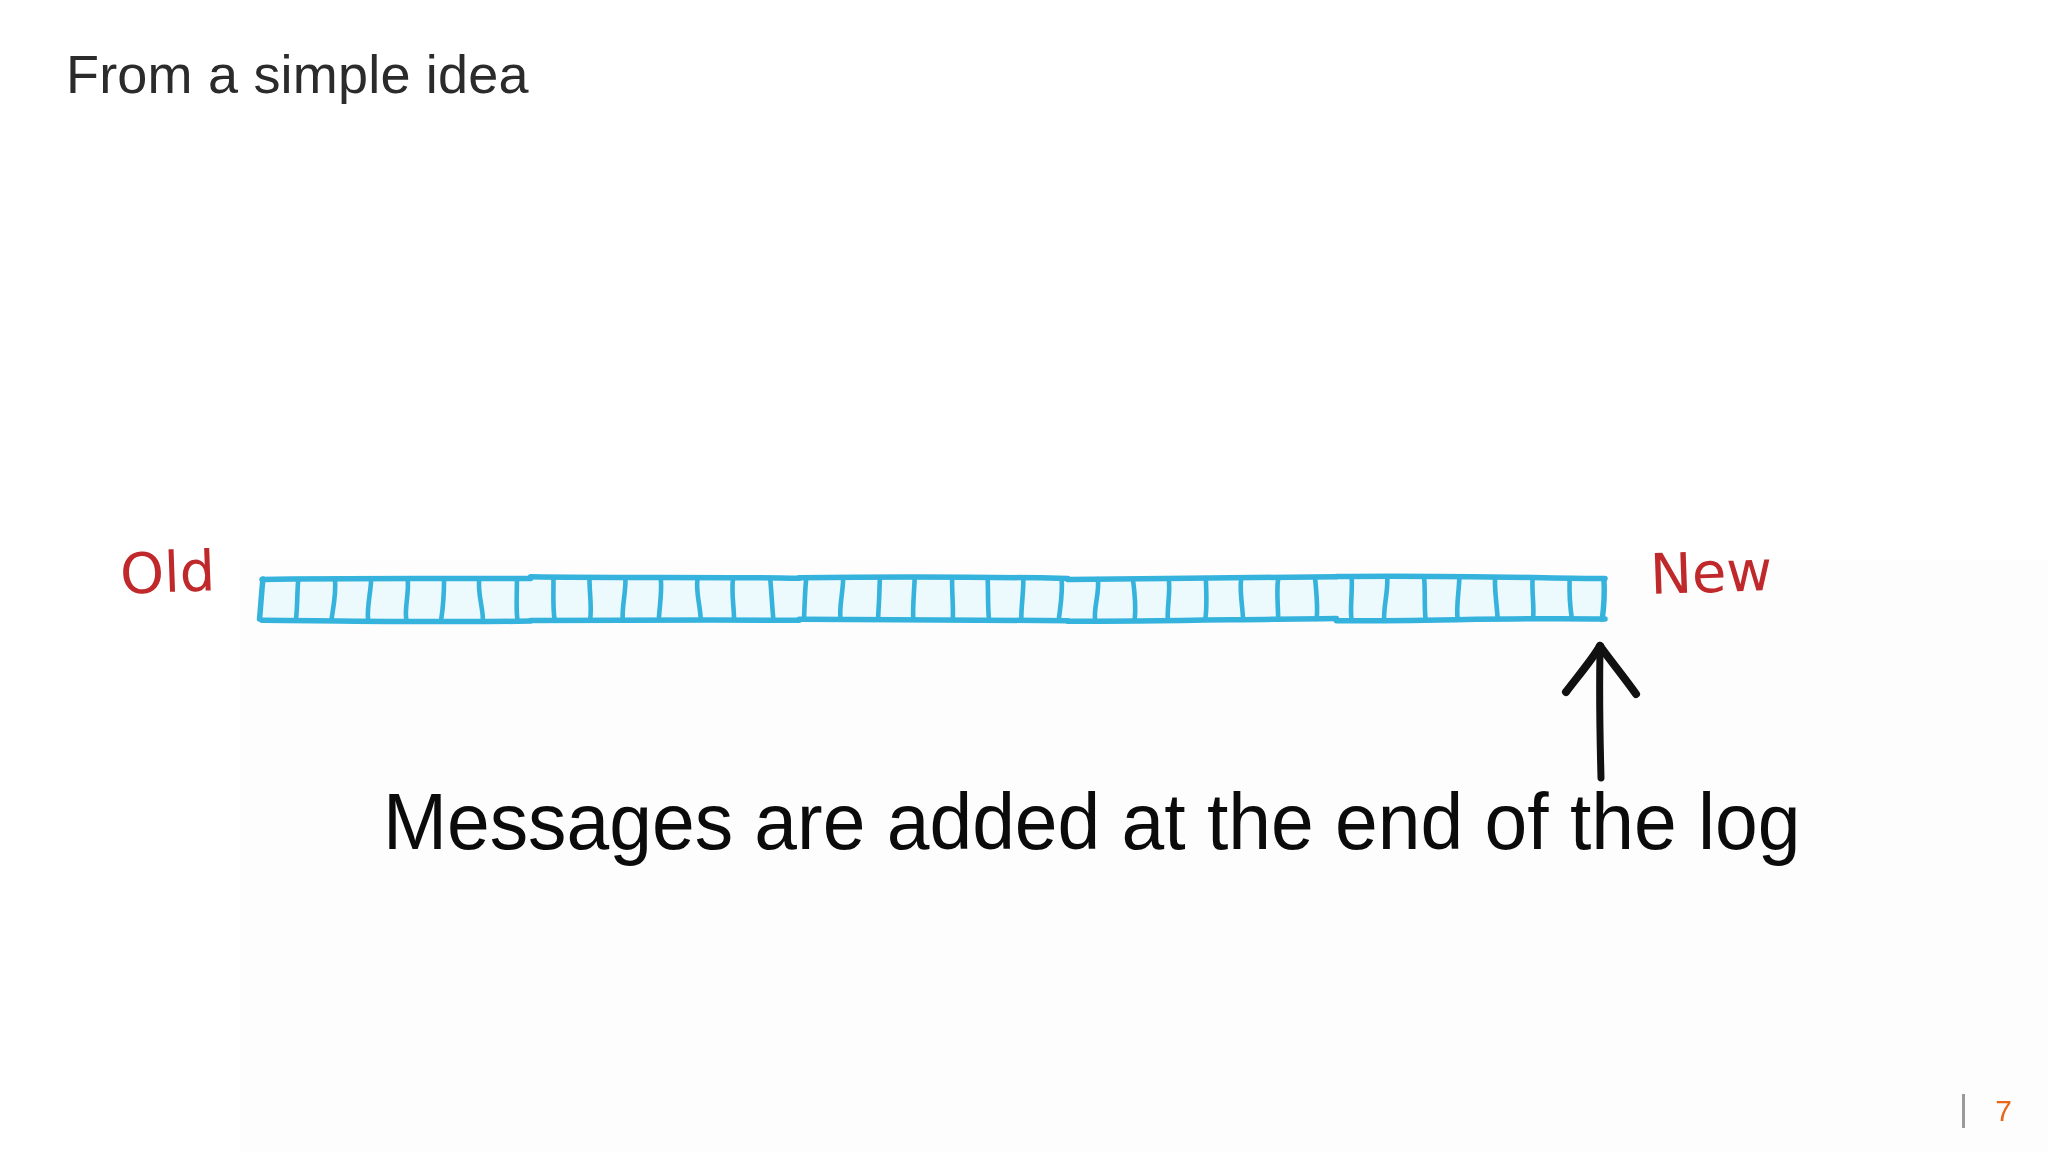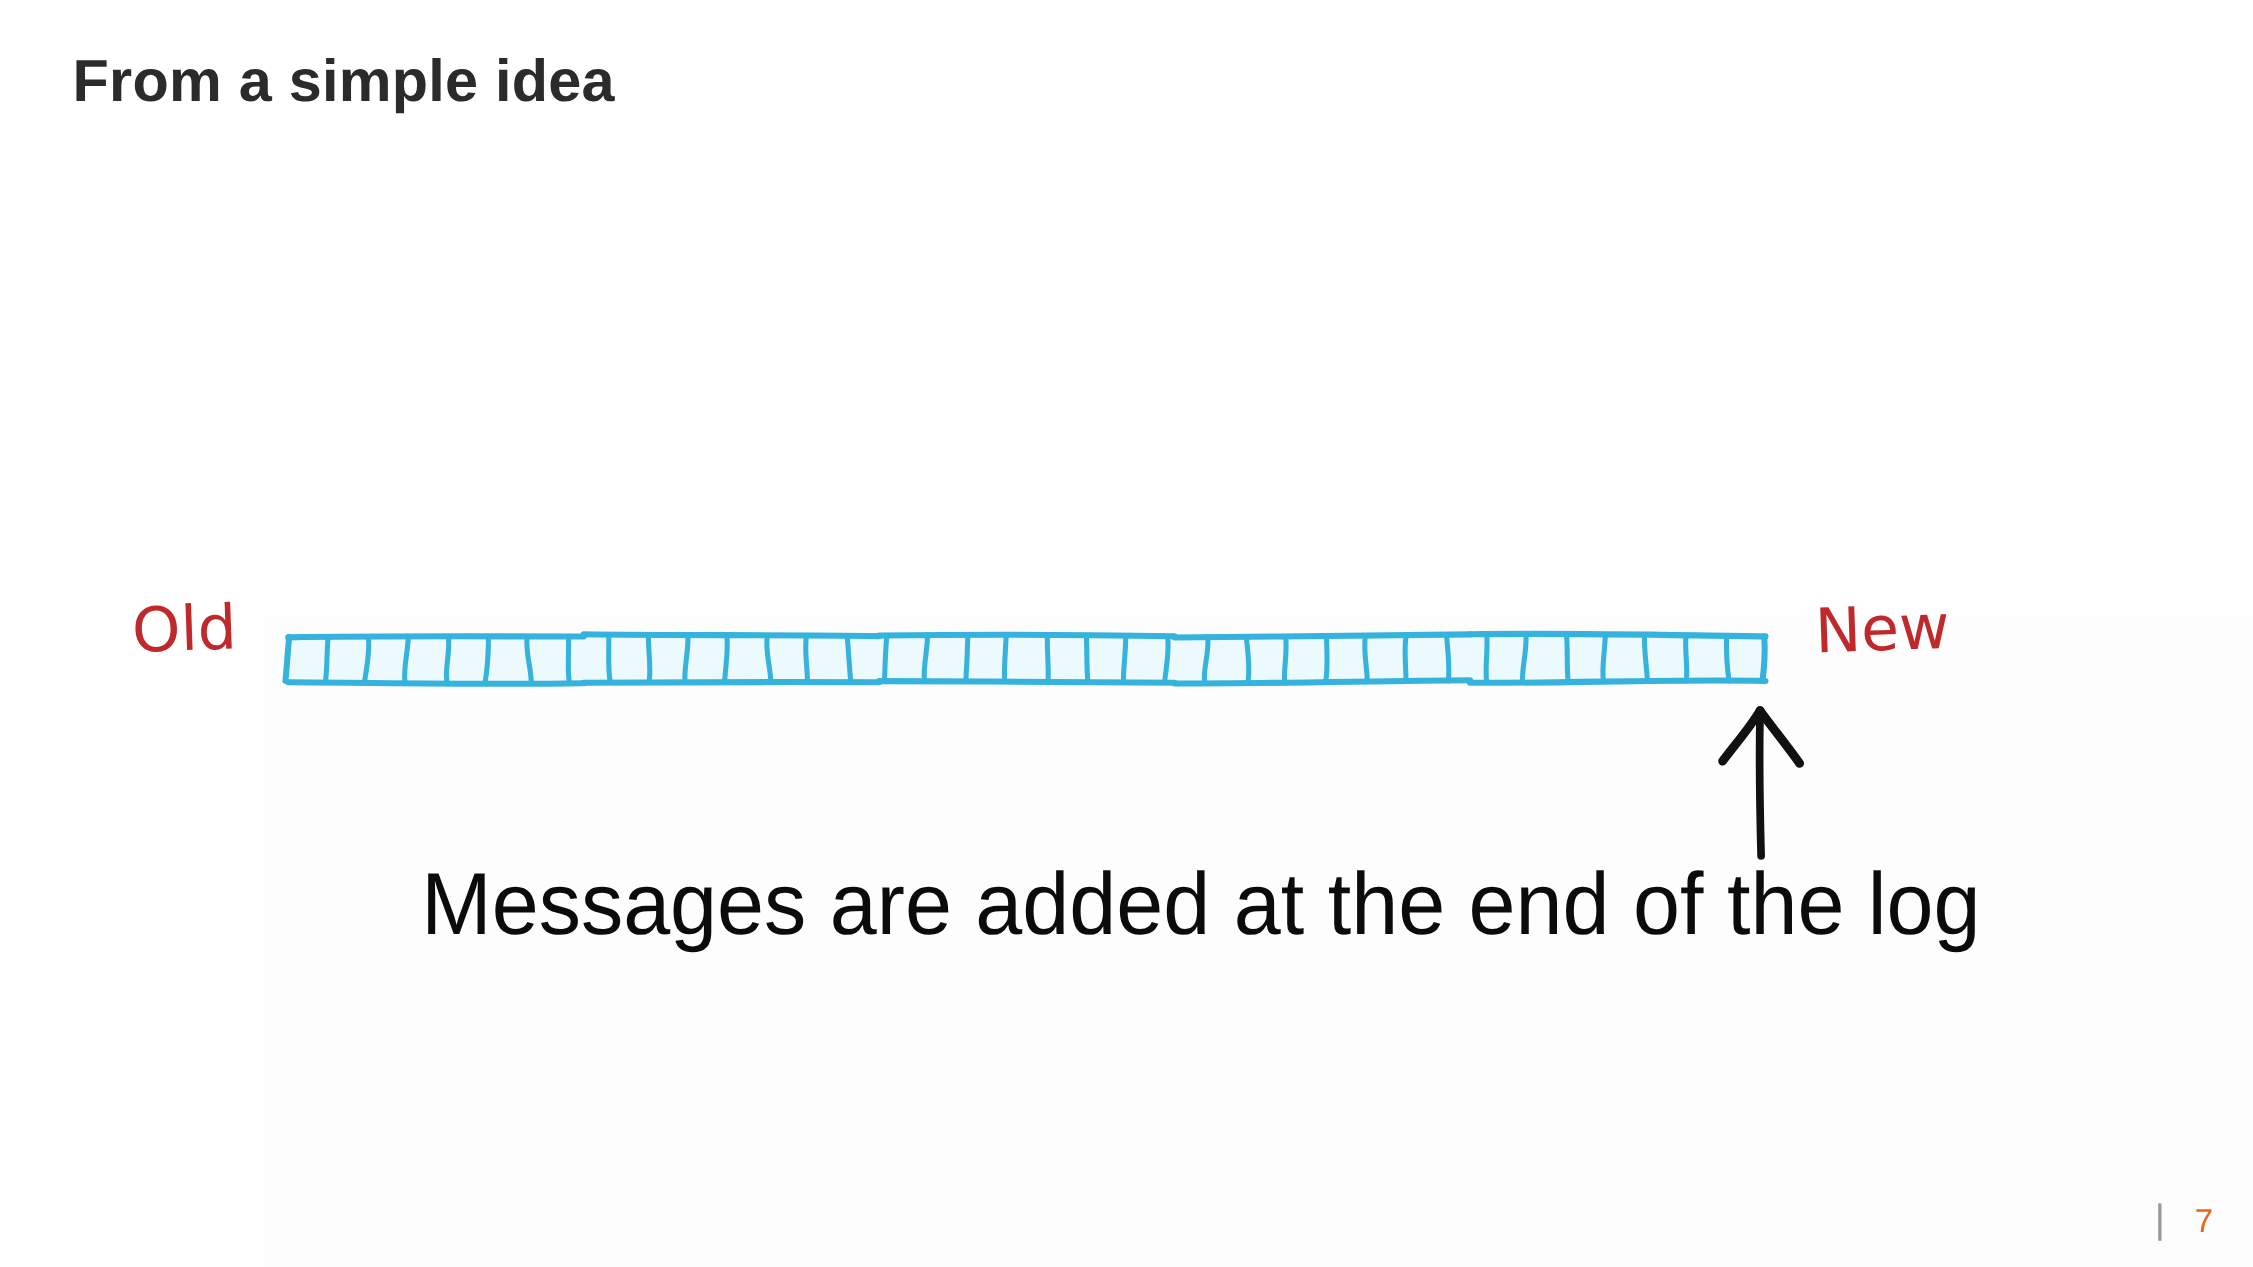--- a/index.html
+++ b/index.html
@@ -31,21 +31,21 @@
 
   #slide-title {
     position: absolute;
     left: 66px;
     top: 44px;
     font-size: 54px;
     line-height: 1.12;
     color: #2b2b2b;
     letter-spacing: 0.2px;
     white-space: nowrap;
-    font-weight: 700;
+    font-weight: 400;
   }
 
   
   #log-diagram {
     position: absolute;
     left: 0;
     top: 0;
     width: 2048px;
     height: 1152px;
     pointer-events: none;

